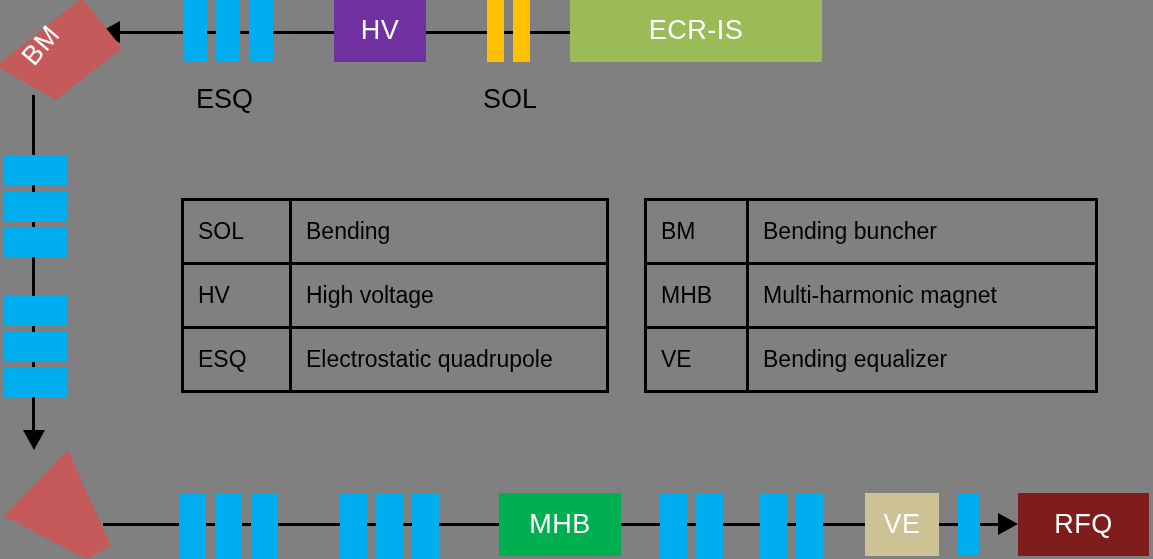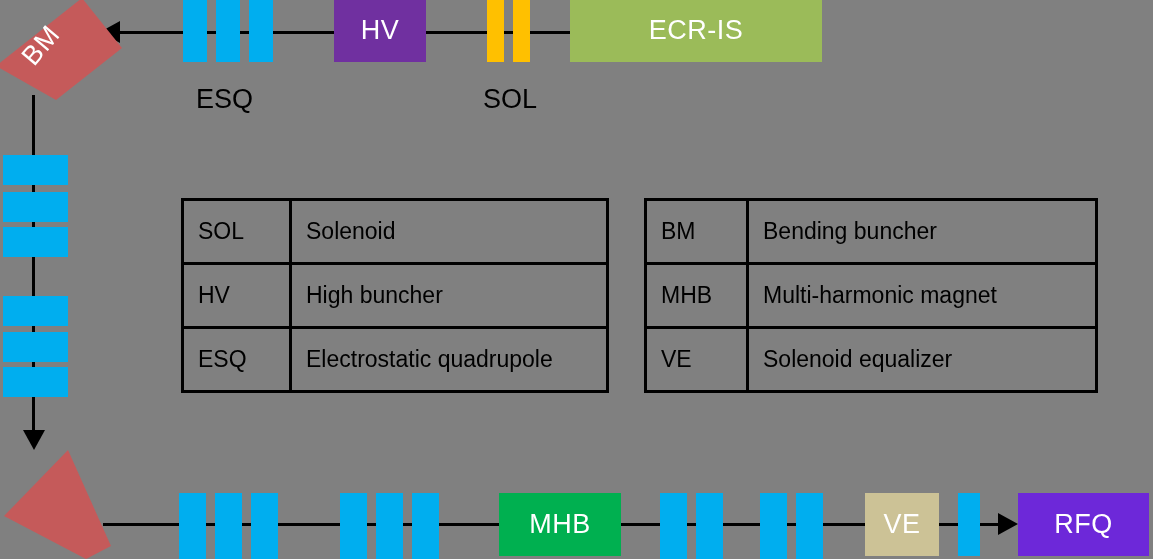--- a/index.html
+++ b/index.html
@@ -186,50 +186,50 @@
 
   <div class="elem" style="left:760px; top:493px; width:27px; height:68px; background:#00AEEF;"></div>
   <div class="elem" style="left:796px; top:493px; width:27px; height:68px; background:#00AEEF;"></div>
 
   <div class="elem labeled" style="left:865px; top:493px; width:74px; height:63px; background:#CCC296;">
     <span>VE</span>
   </div>
 
   <div class="elem" style="left:958px; top:493px; width:22px; height:63px; background:#00AEEF;"></div>
 
-  <div class="elem labeled" style="left:1018px; top:493px; width:131px; height:63px; background:#6d28d9;">
+  <div class="elem labeled" style="left:1018px; top:493px; width:131px; height:63px; background:#7f1d1d;">
     <span>RFQ</span>
   </div>
 
   <table id="legend-table">
     <colgroup>
       <col class="col-abbr-l">
       <col class="col-desc-l">
       <col class="col-gap">
       <col class="col-abbr-r">
       <col class="col-desc-r">
     </colgroup>
     <tbody>
       <tr>
         <td>SOL</td>
-        <td>Solenoid</td>
+        <td>Bending</td>
         <td class="spacer"></td>
         <td>BM</td>
         <td>Bending buncher</td>
       </tr>
       <tr>
         <td>HV</td>
-        <td>High buncher</td>
+        <td>High voltage</td>
         <td class="spacer"></td>
         <td>MHB</td>
         <td>Multi-harmonic magnet</td>
       </tr>
       <tr>
         <td>ESQ</td>
         <td>Electrostatic quadrupole</td>
         <td class="spacer"></td>
         <td>VE</td>
-        <td>Solenoid equalizer</td>
+        <td>Bending equalizer</td>
       </tr>
     </tbody>
   </table>
 
 </div>
 
 </body></html>

